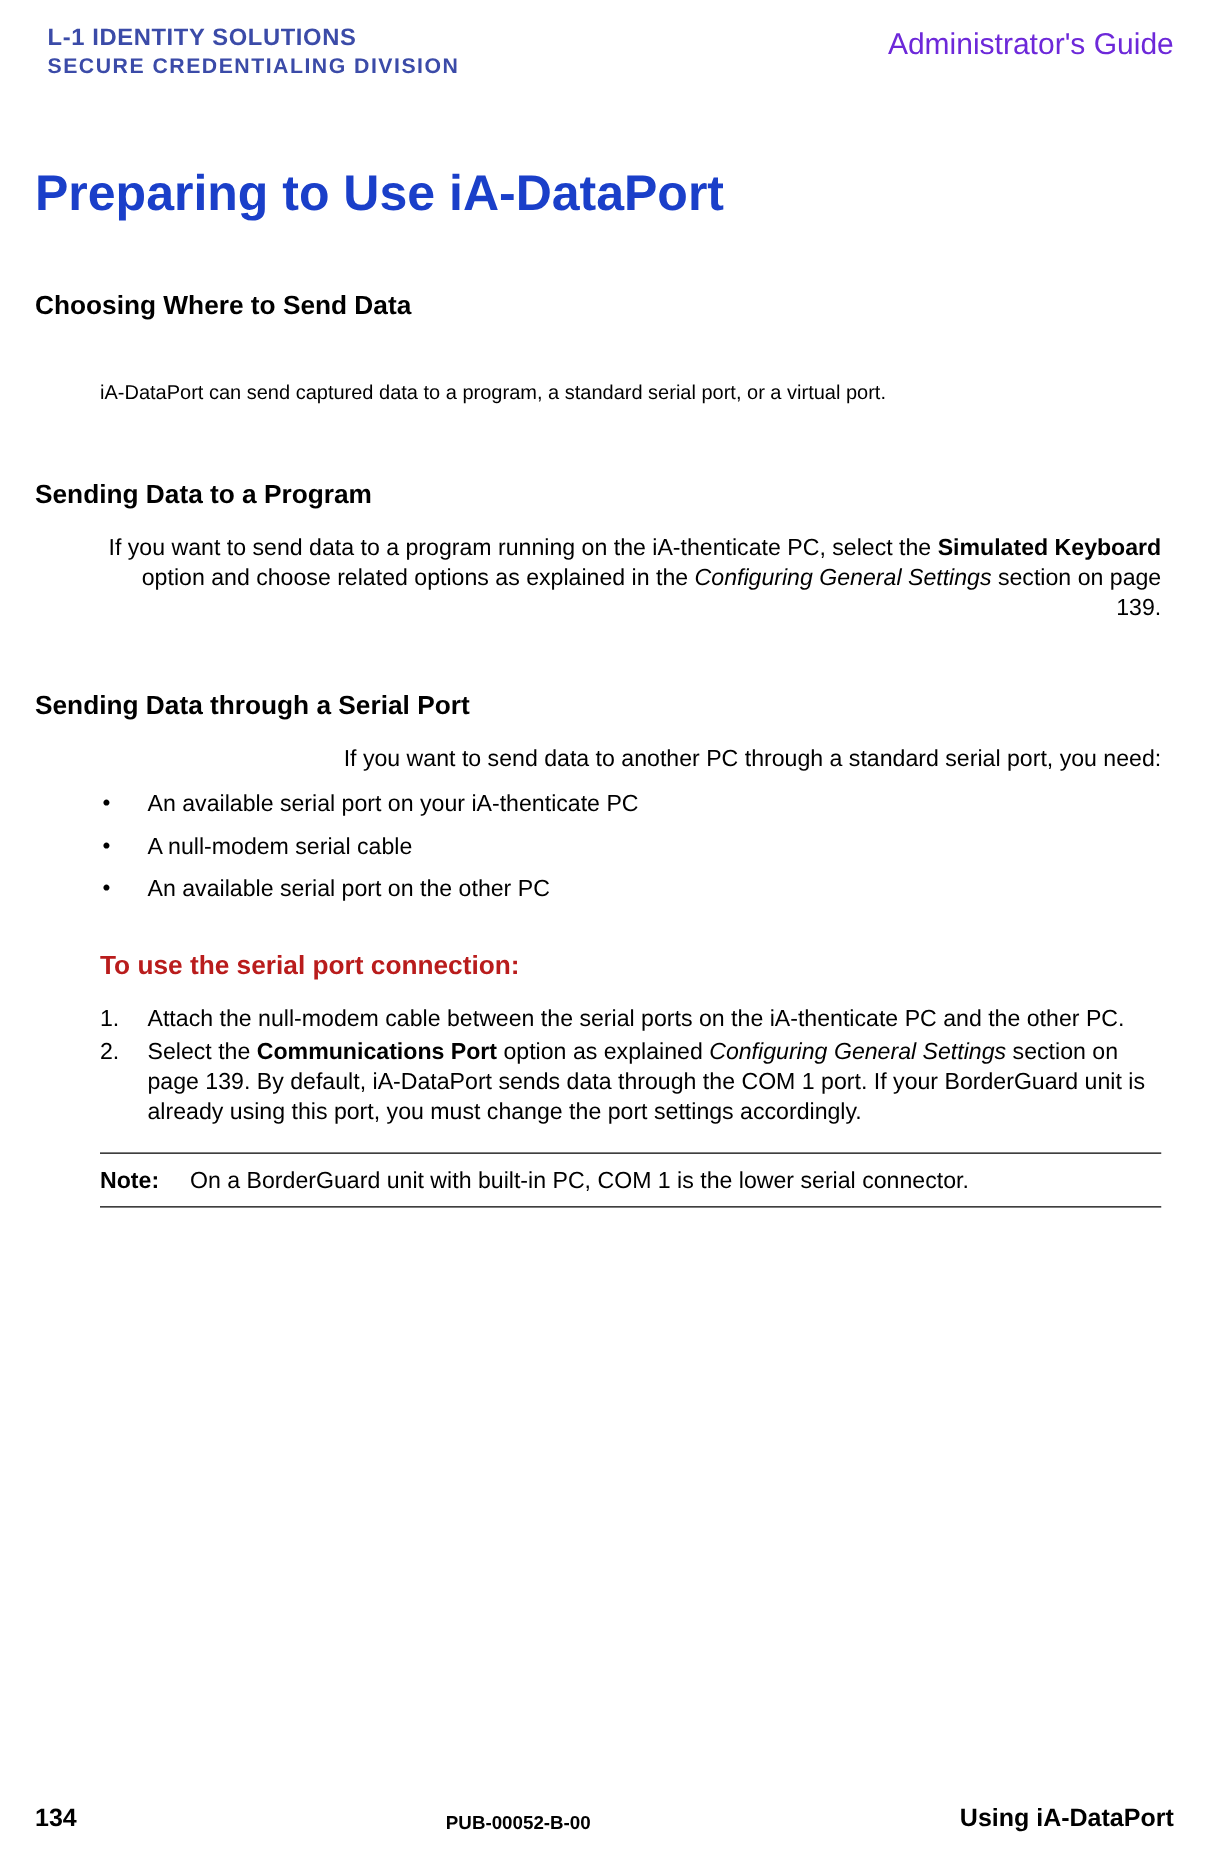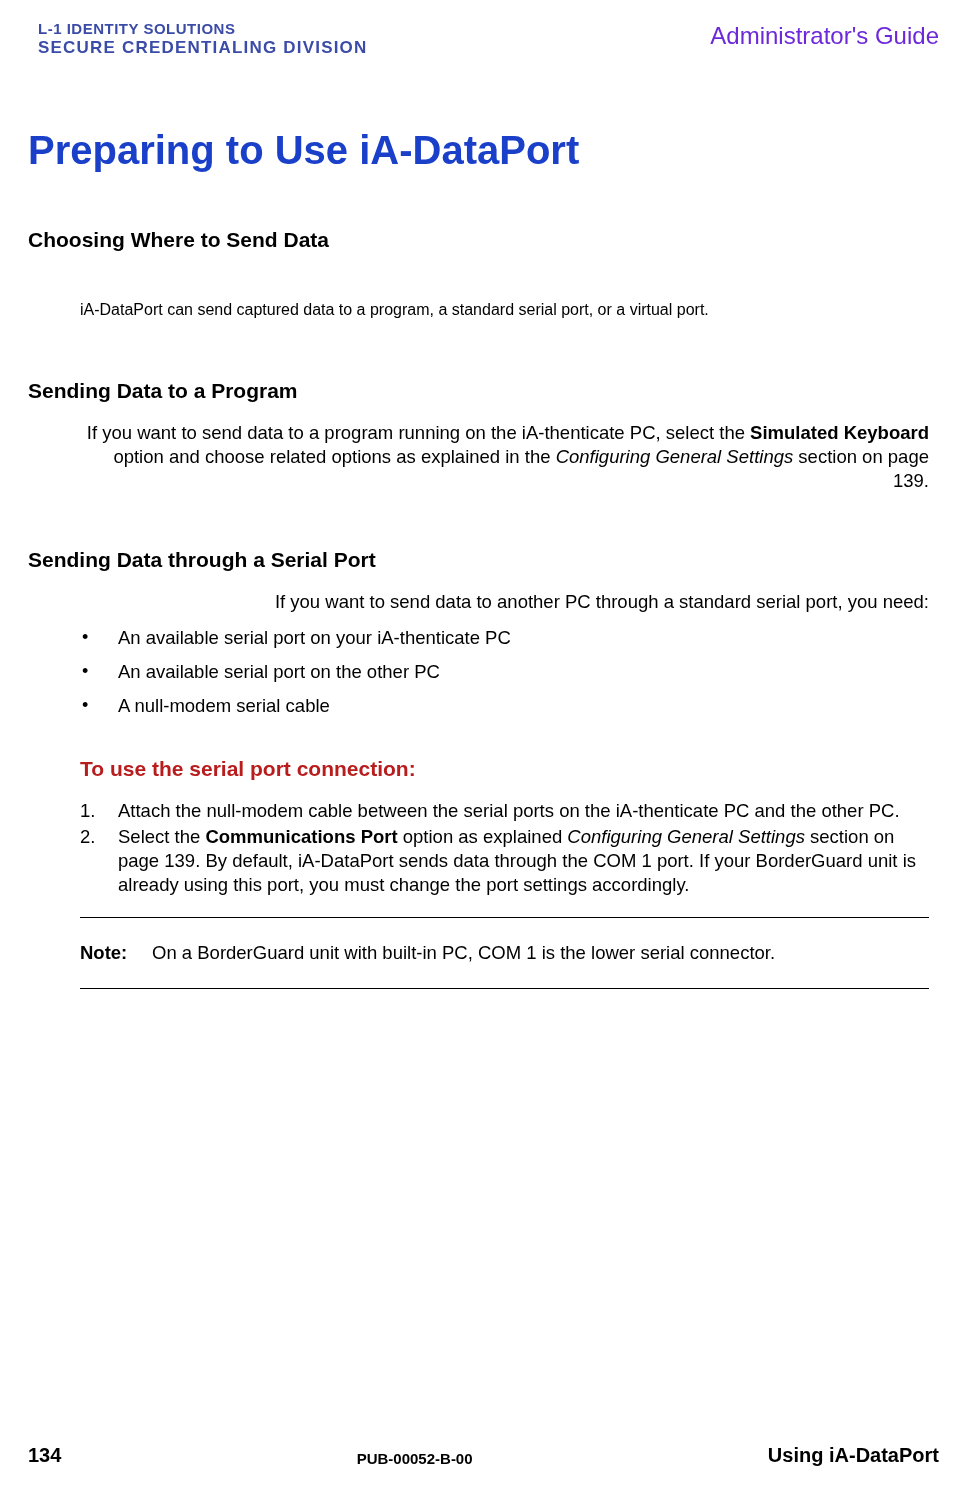--- a/index.html
+++ b/index.html
@@ -18,21 +18,21 @@
     .header {
       display: flex;
       justify-content: space-between;
       align-items: flex-start;
       margin-bottom: 70px;
     }
     .logo-block {
       line-height: 1.2;
     }
     .logo-line1 {
-      font-size: 15px;
+      font-size: 19px;
       font-weight: bold;
       letter-spacing: 0.5px;
     }
     .logo-l1 {
       color: #3b4ba8;
     }
     .logo-ident {
       color: #3b4ba8;
     }
     .logo-line2 {
@@ -121,21 +121,21 @@
       position: relative;
       margin-bottom: 2px;
     }
     .num-list li .num {
       position: absolute;
       left: 0;
     }
     .note-block {
       border-top: 1.5px solid #000;
       border-bottom: 1.5px solid #000;
-      padding: 24px 0;
+      padding: 10px 0;
       margin-top: 12px;
       font-size: 18.5px;
       display: flex;
     }
     .note-label {
       font-weight: bold;
       width: 72px;
       flex-shrink: 0;
     }
     .footer {
@@ -187,22 +187,22 @@
   <p class="paragraph-tight">
     <span>If you want to send data to a program running on the iA-thenticate PC, select the </span><span class="bold">Simulated Keyboard</span><span> option and choose related options as explained in the </span><span class="italic">Configuring General Settings</span><span> section on page 139.</span>
   </p>
 </div>
 
 <h2 class="section-heading">Sending Data through a Serial Port</h2>
 <div class="body-indent">
   <p class="paragraph-tight">If you want to send data to another PC through a standard serial port, you need:</p>
   <ul class="bullet-list">
     <li>An available serial port on your iA-thenticate PC</li>
+    <li>A null-modem  serial cable</li>
     <li>An available serial port on the other PC</li>
-    <li>A null-modem  serial cable</li>
   </ul>
 
   <h3 class="sub-heading">To use the serial port connection:</h3>
 
   <ol class="num-list">
     <li>
       <span class="num">1.</span>
       <span>Attach the null-modem cable between the serial ports on the iA-thenticate PC and the other PC.</span>
     </li>
     <li>

